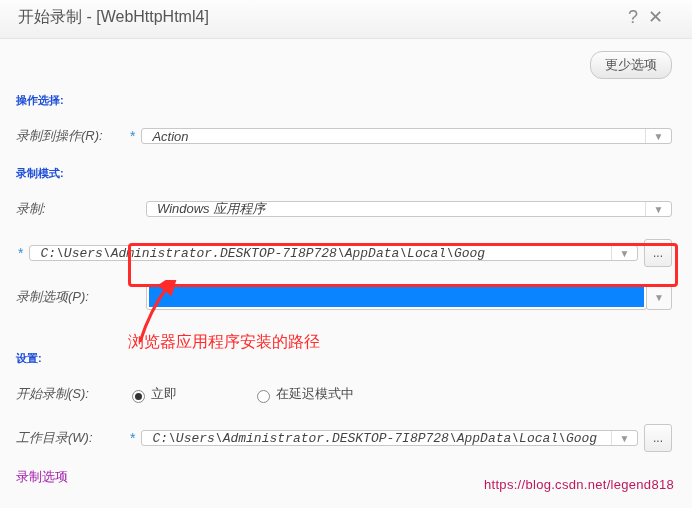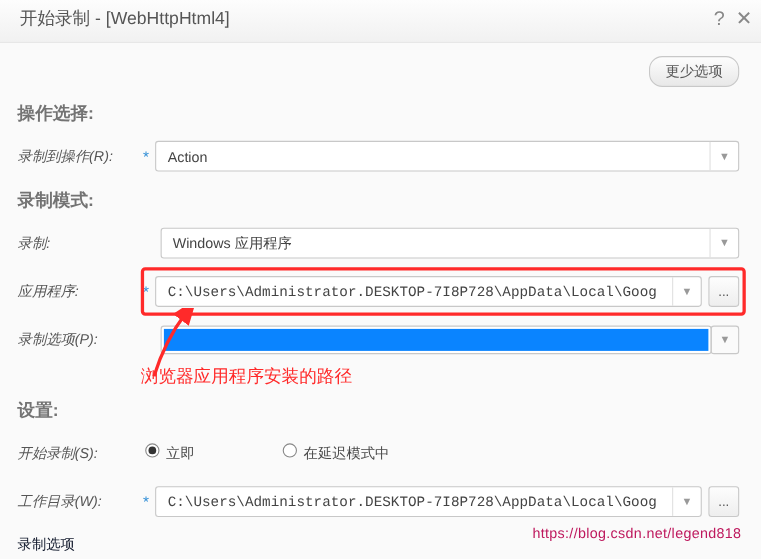--- a/index.html
+++ b/index.html
@@ -10,21 +10,21 @@
       background: #fafafa;
       width: 692px;
       height: 508px;
       position: relative;
       overflow: hidden;
     }
     .titlebar {
       display: flex;
       align-items: center;
       justify-content: space-between;
-      padding: 6px 8px 10px 18px;
+      padding: 6px 29px 10px 18px;
       background: linear-gradient(#fdfdfd,#f1f1f1);
       border-bottom: 1px solid #e5e5e5;
     }
     .titlebar .title {
       font-size: 16px;
       color: #555;
     }
     .title-icons { display:flex; gap:10px; align-items:center; color:#888;}
     .title-icons span { font-size:18px; cursor:pointer;}
     .content { padding: 12px 20px 0 16px; }
@@ -33,47 +33,48 @@
       background: linear-gradient(#fdfdfd,#e8e8e8);
       border:1px solid #c8c8c8;
       border-radius: 12px;
       padding: 4px 14px;
       font-size:13px;
       color:#555;
       cursor:pointer;
     }
     .section-label {
       font-weight:bold;
-      color:#737373;
+      color:#1d4ed8;
       margin: 14px 0 14px 0;
-      font-size:16px;
+      font-size:11px;
     }
     .row {
       display:flex;
       align-items:center;
       margin-bottom: 16px;
       min-height: 28px;
     }
     .row-label {
       width: 112px;
       flex-shrink:0;
       color:#555;
       font-size:13px;
       font-style:italic;
     }
     .star { color:#2f8dd6; margin: 0 6px 0 2px; font-size:14px; flex-shrink:0;}
     .combo {
       flex:1;
       display:flex;
       align-items:center;
-      height:28px;
+      height:16px;
       border:1px solid #c8c8c8;
       border-radius:3px;
       background:#fff;
       position:relative;
+      font-style:italic;
     }
     .combo-text {
       flex:1;
       padding: 0 10px;
       font-family: "Courier New", monospace;
       font-size:13px;
       color:#444;
       white-space:nowrap;
       overflow:hidden;
     }
@@ -130,31 +131,31 @@
       padding:2px;
       display:flex;
       align-items:center;
     }
     .params-selection {
       height:100%;
       width:100%;
       background:#0a84ff;
     }
     .radio-group { display:flex; gap:80px; align-items:center; margin-left:4px;}
-    .radio-item { display:flex; align-items:flex-start; gap:6px; cursor:pointer;}
+    .radio-item { display:flex; align-items:flex-end; gap:6px; cursor:pointer;}
     .radio-dot {
       width:13px; height:13px; border-radius:50%;
       border:1px solid #888; background:#fff;
       display:flex; align-items:center; justify-content:center;
     }
     .radio-dot.checked::after {
       content:""; width:7px; height:7px; border-radius:50%; background:#333;
     }
     .link-row { margin-top:12px; }
-    .link { color:#0f172a; cursor:pointer; font-size:13px;}
+    .link { color:#a21caf; cursor:pointer; font-size:13px;}
     .watermark {
       position:absolute;
       right:18px; bottom:16px;
       color:#be185d;
       font-size:13px;
       letter-spacing:.3px;
     }
     .settings-indent { margin-left:0;margin-top:40px; }
   </style>
 </head>
@@ -189,21 +190,20 @@
   <div class="row">
     <div class="row-label">录制:</div>
     <span style="width:18px;"></span>
     <div class="combo wide">
       <div class="combo-text">Windows 应用程序</div>
       <div class="combo-arrow">▼</div>
     </div>
   </div>
 
   <div class="row">
-    <div class="row-label">应用程序:</div>
     <span class="star">*</span>
     <div class="combo">
       <div class="combo-text">C:\Users\Administrator.DESKTOP-7I8P728\AppData\Local\Goog</div>
       <div class="combo-arrow">▼</div>
     </div>
     <div class="browse-btn">...</div>
   </div>
 
   <div class="row">
     <div class="row-label">录制选项(P):</div>

